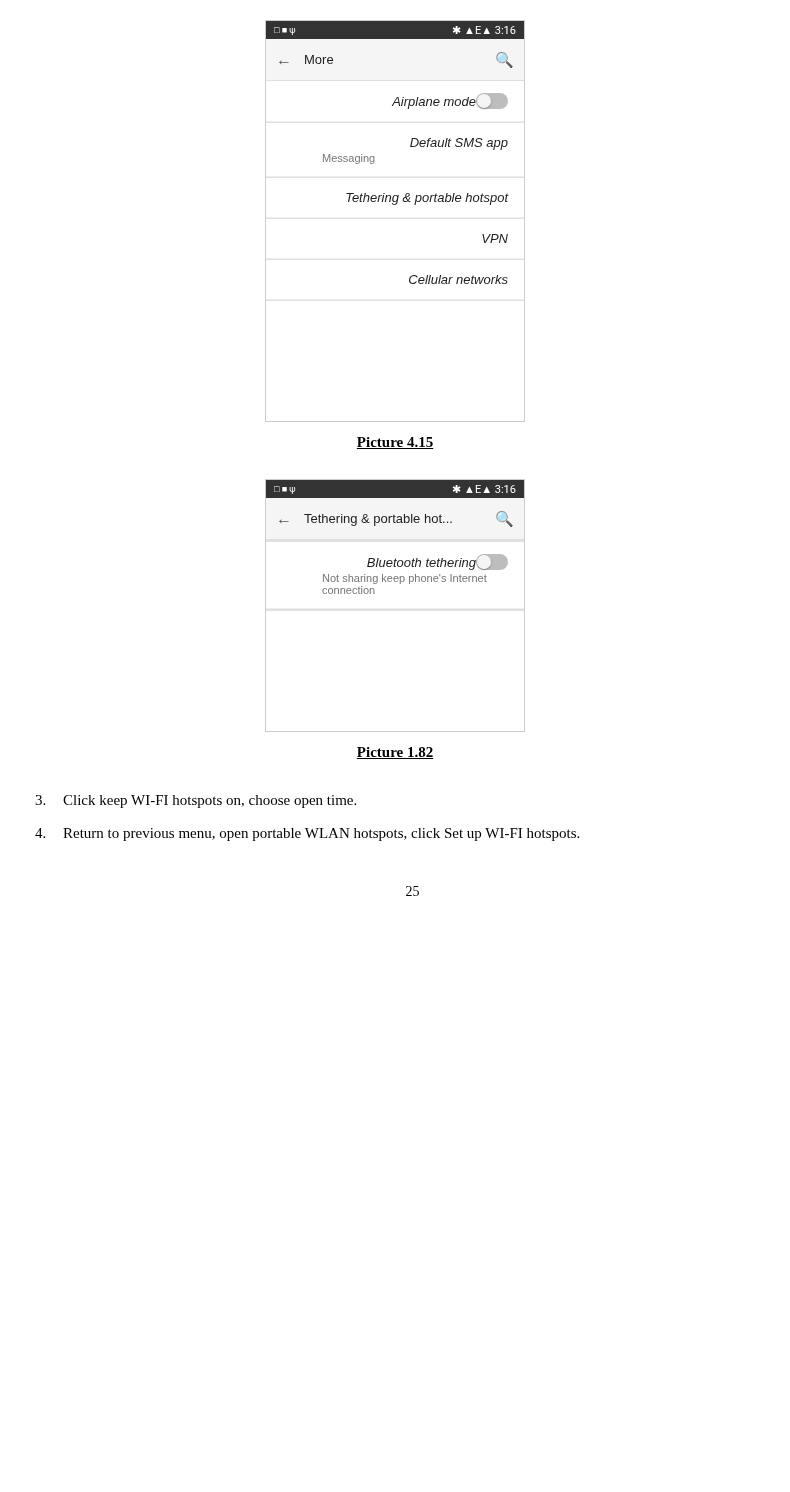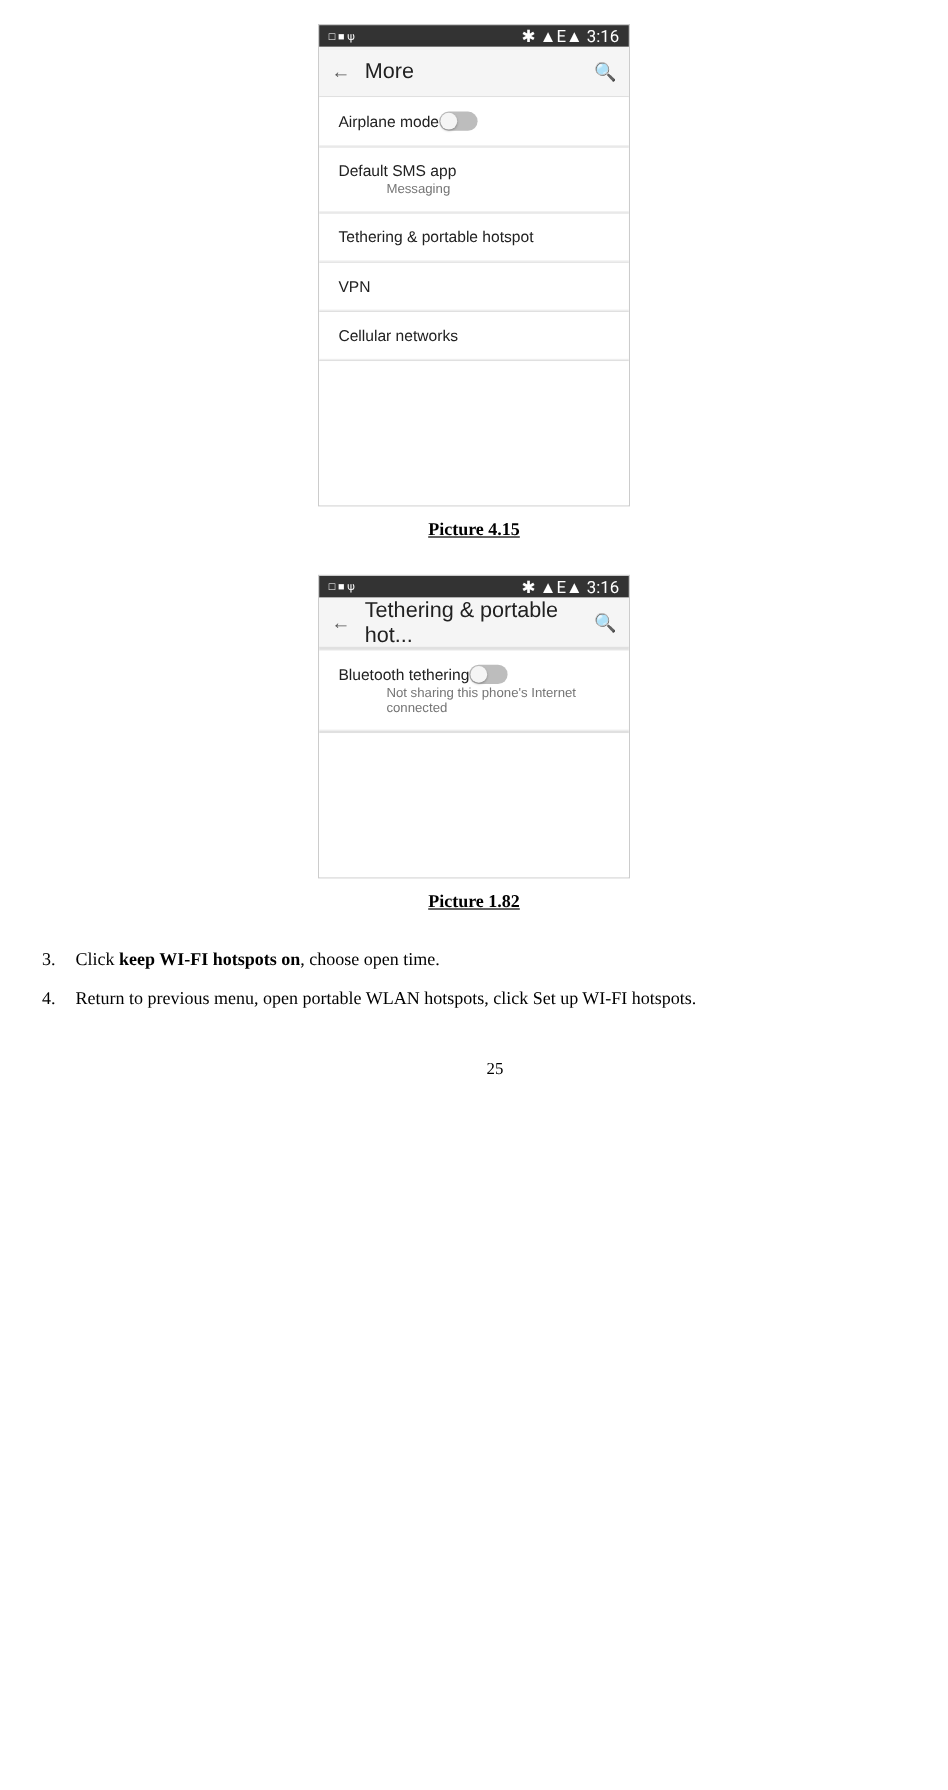--- a/index.html
+++ b/index.html
@@ -44,41 +44,41 @@
     }
     .status-bar-left {
       display: flex;
       gap: 3px;
       align-items: center;
     }
     .status-bar-right {
       display: flex;
       gap: 2px;
       align-items: flex-start;
-      font-size: 14px;
+      font-size: 11px;
     }
 
     
     .app-header {
       background: #f5f5f5;
       display: flex;
       align-items: center;
       padding: 8px 10px;
       border-bottom: 1px solid #e0e0e0;
       height: 42px;
     }
     .app-header .back-arrow {
       font-size: 16px;
       margin-right: 12px;
       color: #555;
       cursor: pointer;
     }
     .app-header .header-title {
       flex: 1;
-      font-size: 18px;
+      font-size: 13px;
       color: #212121;
       font-family: Arial, sans-serif;
     }
     .app-header .search-icon {
       font-size: 15px;
       color: #555;
     }
 
     
     .settings-list {
@@ -89,21 +89,22 @@
       padding: 12px 16px;
       border-bottom: 1px solid #eeeeee;
       cursor: pointer;
     }
     .settings-item:last-child {
       border-bottom: none;
     }
     .settings-item-row {
       display: flex;
       align-items: center;
-      justify-content: flex-start;
+      justify-content: flex-end;
+      font-style: italic;
     }
     .settings-item-title {
       font-size: 13px;
       color: #212121;
       font-family: Arial, sans-serif;
     }
     .settings-item-subtitle {
       font-size: 11px;
       color: #757575;
       font-family: Arial, sans-serif;
@@ -172,21 +173,21 @@
       line-height: 1.5;
     }
     .instruction-number {
       min-width: 20px;
     }
     .instruction-text {
       flex: 1;
       text-align: justify;
     }
     .instruction-text strong {
-      font-weight: bold;
+      font-weight: normal;
     }
 
     
     .page-number {
       margin-top: auto;
       padding-top: 20px;
       font-size: 14px;
       font-family: 'Times New Roman', Times, serif;
       margin-left: 35px;
     }
@@ -286,21 +287,21 @@
       <div class="divider"></div>
 
 
       <div class="divider"></div>
 
       <div class="settings-item">
         <div class="settings-item-row">
           <span class="settings-item-title">Bluetooth tethering</span>
           <div class="toggle off"></div>
         </div>
-        <div class="settings-item-subtitle">Not sharing this phone's Internet connected</div>
+        <div class="settings-item-subtitle">Not sharing keep phone's Internet connection</div>
       </div>
 
       <div class="divider"></div>
 
 
       <div class="divider"></div>
 
       <div class="empty-area"></div>
     </div>
   </div>

